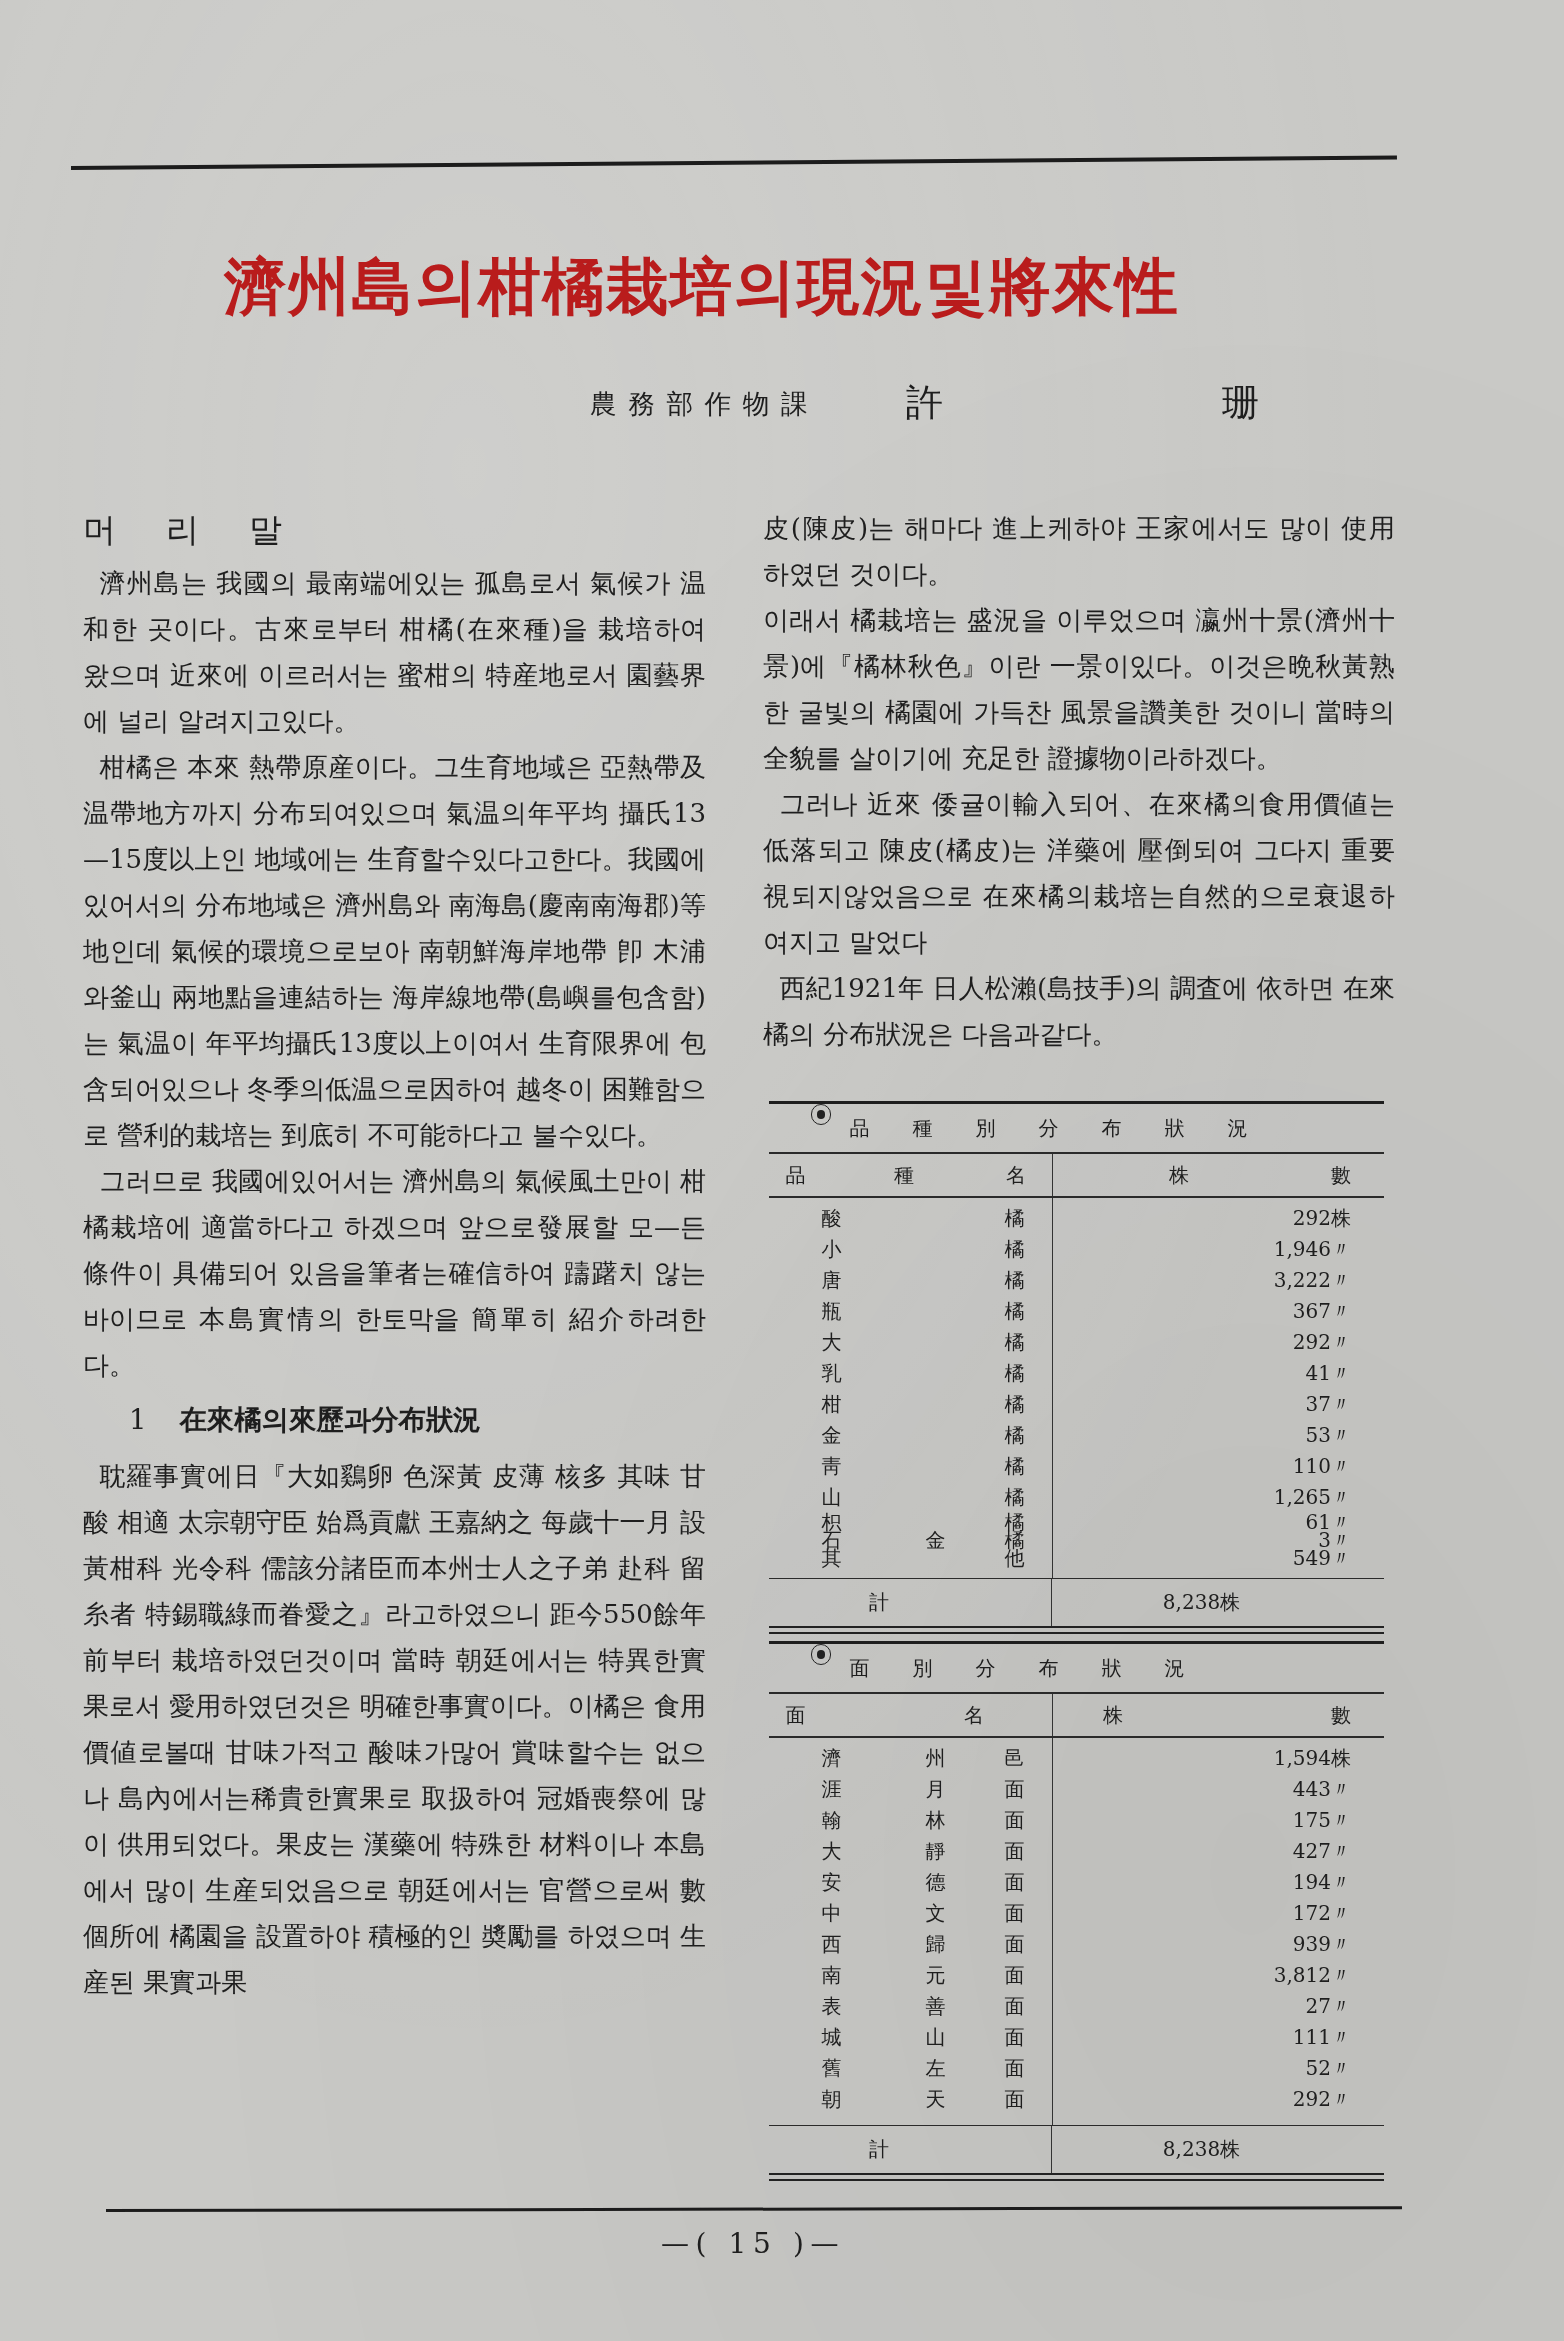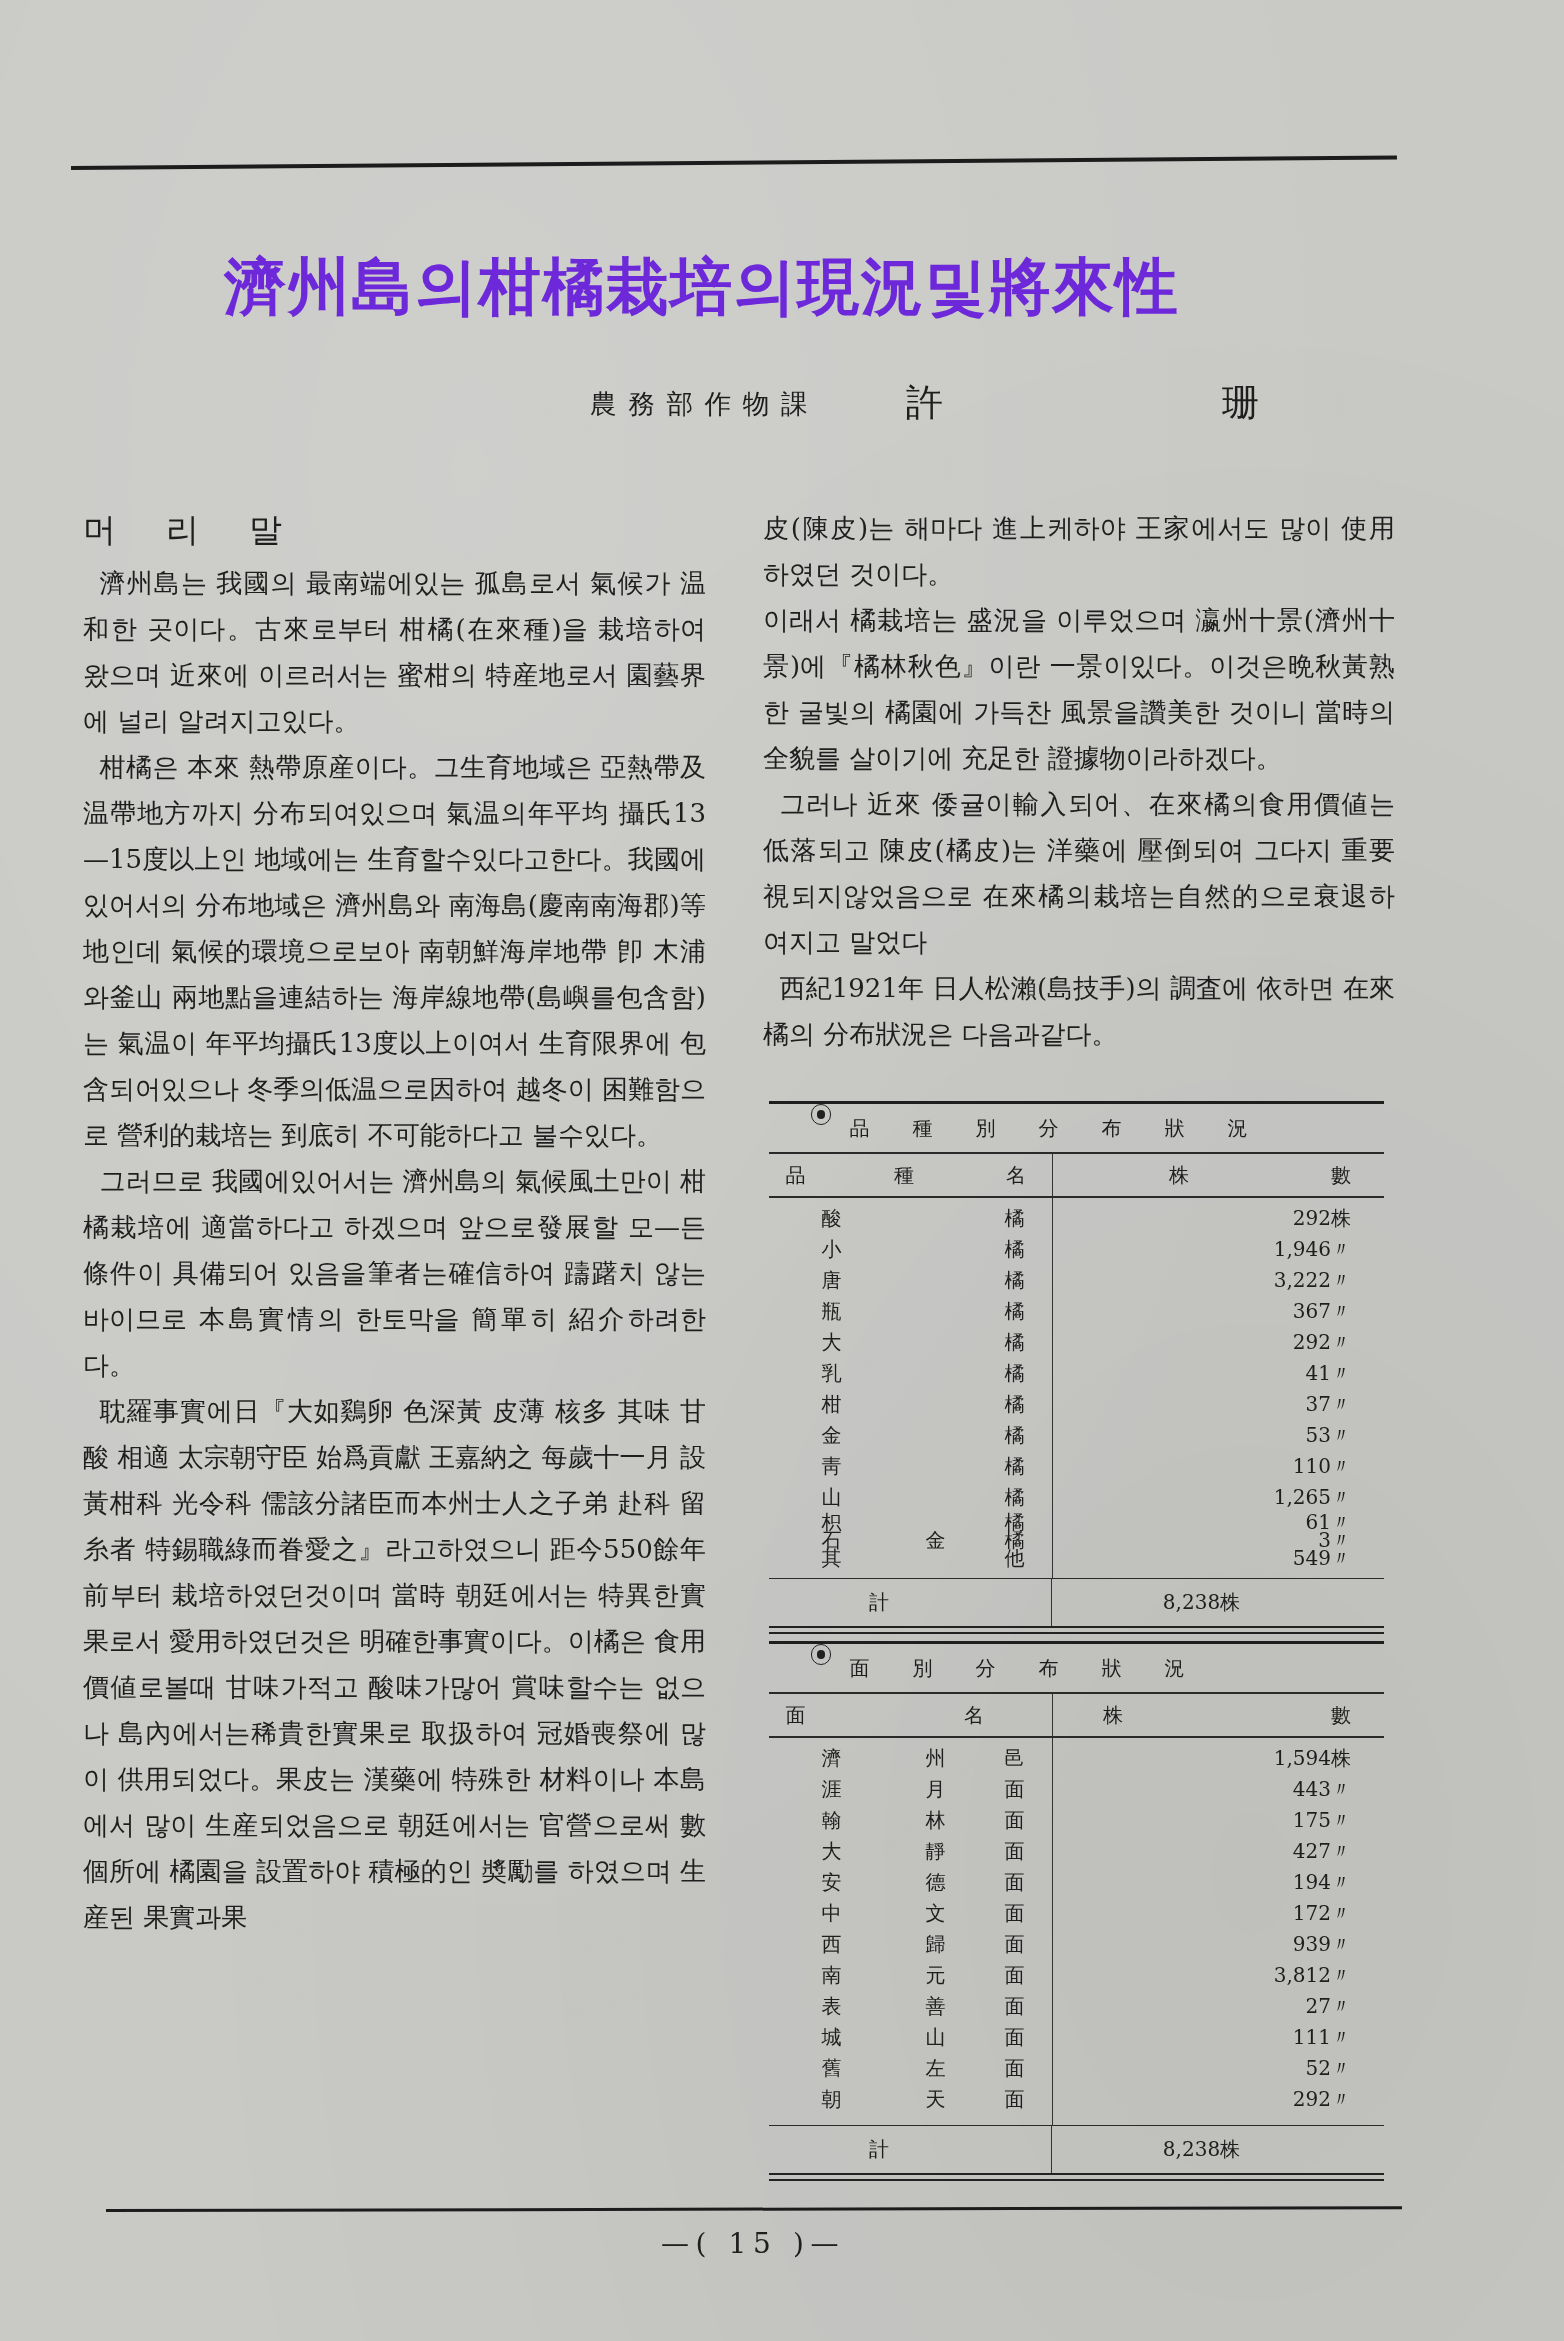--- a/index.html
+++ b/index.html
@@ -12,21 +12,21 @@
     color: #1e1e1e;
     font-family: "DejaVu Serif", "Liberation Serif", serif;
   }
   .rule-top {
     position: absolute; left: 71px; top: 166px; width: 1326px; height: 4.2px;
     background: #1c1c1c; transform: rotate(-0.45deg); transform-origin: left center;
   }
   .title {
     position: absolute; left: 224px; top: 245px; width: 1047px;
     font-size: 62px; font-weight: bold; letter-spacing: 1.7px; white-space: nowrap;
-    color: #6d28d9;
+    color: #b91c1c;
   }
   .byline {
     position: absolute; left: 590px; top: 378px; width: 706px; height: 50px;
     font-size: 26.6px; white-space: nowrap;
   }
   .byline .dept { position: absolute; left: 0; top: 8.3px; letter-spacing: 11.6px; }
   .byline .surname { position: absolute; left: 316px; top: 0; font-size: 37px; }
   .byline .given { position: absolute; left: 632px; top: 0; font-size: 37px; }
 
   .col { position: absolute; font-size: 26px; line-height: 46px; }
@@ -94,20 +94,21 @@
   <span class="dept">農務部作物課</span>
   <span class="surname">許</span>
   <span class="given">珊</span>
 </div>
 
 <div class="col col-left">
   <p class="heading-center">머리말</p>
   <p class="indent">濟州島는 我國의 最南端에있는 孤島로서 氣候가 温和한 곳이다。古來로부터 柑橘(在來種)을 栽培하여 왔으며 近來에 이르러서는 蜜柑의 特産地로서 園藝界에 널리 알려지고있다。</p>
   <p class="indent">柑橘은 本來 熱帶原産이다。그生育地域은 亞熱帶及温帶地方까지 分布되여있으며 氣温의年平均 攝氏13—15度以上인 地域에는 生育할수있다고한다。我國에있어서의 分布地域은 濟州島와 南海島(慶南南海郡)等地인데 氣候的環境으로보아 南朝鮮海岸地帶 卽 木浦와釜山 兩地點을連結하는 海岸線地帶(島嶼를包含함)는 氣温이 年平均攝氏13度以上이여서 生育限界에 包含되어있으나 冬季의低温으로因하여 越冬이 困難함으로 營利的栽培는 到底히 不可能하다고 불수있다。</p>
   <p class="indent">그러므로 我國에있어서는 濟州島의 氣候風土만이 柑橘栽培에 適當하다고 하겠으며 앞으로發展할 모—든條件이 具備되어 있음을筆者는確信하여 躊躇치 않는바이므로 本島實情의 한토막을 簡單히 紹介하려한다。</p>
+  <p class="section-heading"><span class="num">1</span><span>在來橘의來歷과分布狀況</span></p>
   <p class="indent">耽羅事實에日『大如鷄卵 色深黃 皮薄 核多 其味 甘酸 相適 太宗朝守臣 始爲貢獻 王嘉納之 每歲十一月 設 黃柑科 光令科 儒該分諸臣而本州士人之子弟 赴科 留糸者 特錫職綠而眷愛之』라고하였으니 距今550餘年前부터 栽培하였던것이며 當時 朝廷에서는 特異한實果로서 愛用하였던것은 明確한事實이다。이橘은 食用價値로볼때 甘味가적고 酸味가많어 賞味할수는 없으나 島內에서는稀貴한實果로 取扱하여 冠婚喪祭에 많이 供用되었다。果皮는 漢藥에 特殊한 材料이나 本島에서 많이 生産되었음으로 朝廷에서는 官營으로써 數個所에 橘園을 設置하야 積極的인 奬勵를 하였으며 生産된 果實과果</p>
 </div>
 
 <div class="col col-right">
   <p>皮(陳皮)는 해마다 進上케하야 王家에서도 많이 使用하였던 것이다。</p>
   <p>이래서 橘栽培는 盛況을 이루었으며 瀛州十景(濟州十景)에『橘林秋色』이란 一景이있다。이것은晩秋黃熟한 굴빛의 橘園에 가득찬 風景을讚美한 것이니 當時의全貌를 살이기에 充足한 證據物이라하겠다。</p>
   <p class="indent">그러나 近來 倭귤이輸入되어、在來橘의食用價値는 低落되고 陳皮(橘皮)는 洋藥에 壓倒되여 그다지 重要視되지않었음으로 在來橘의栽培는自然的으로衰退하여지고 말었다</p>
   <p class="indent">西紀1921年 日人松瀨(島技手)의 調査에 依하면 在來橘의 分布狀況은 다음과같다。</p>
 </div>
 

